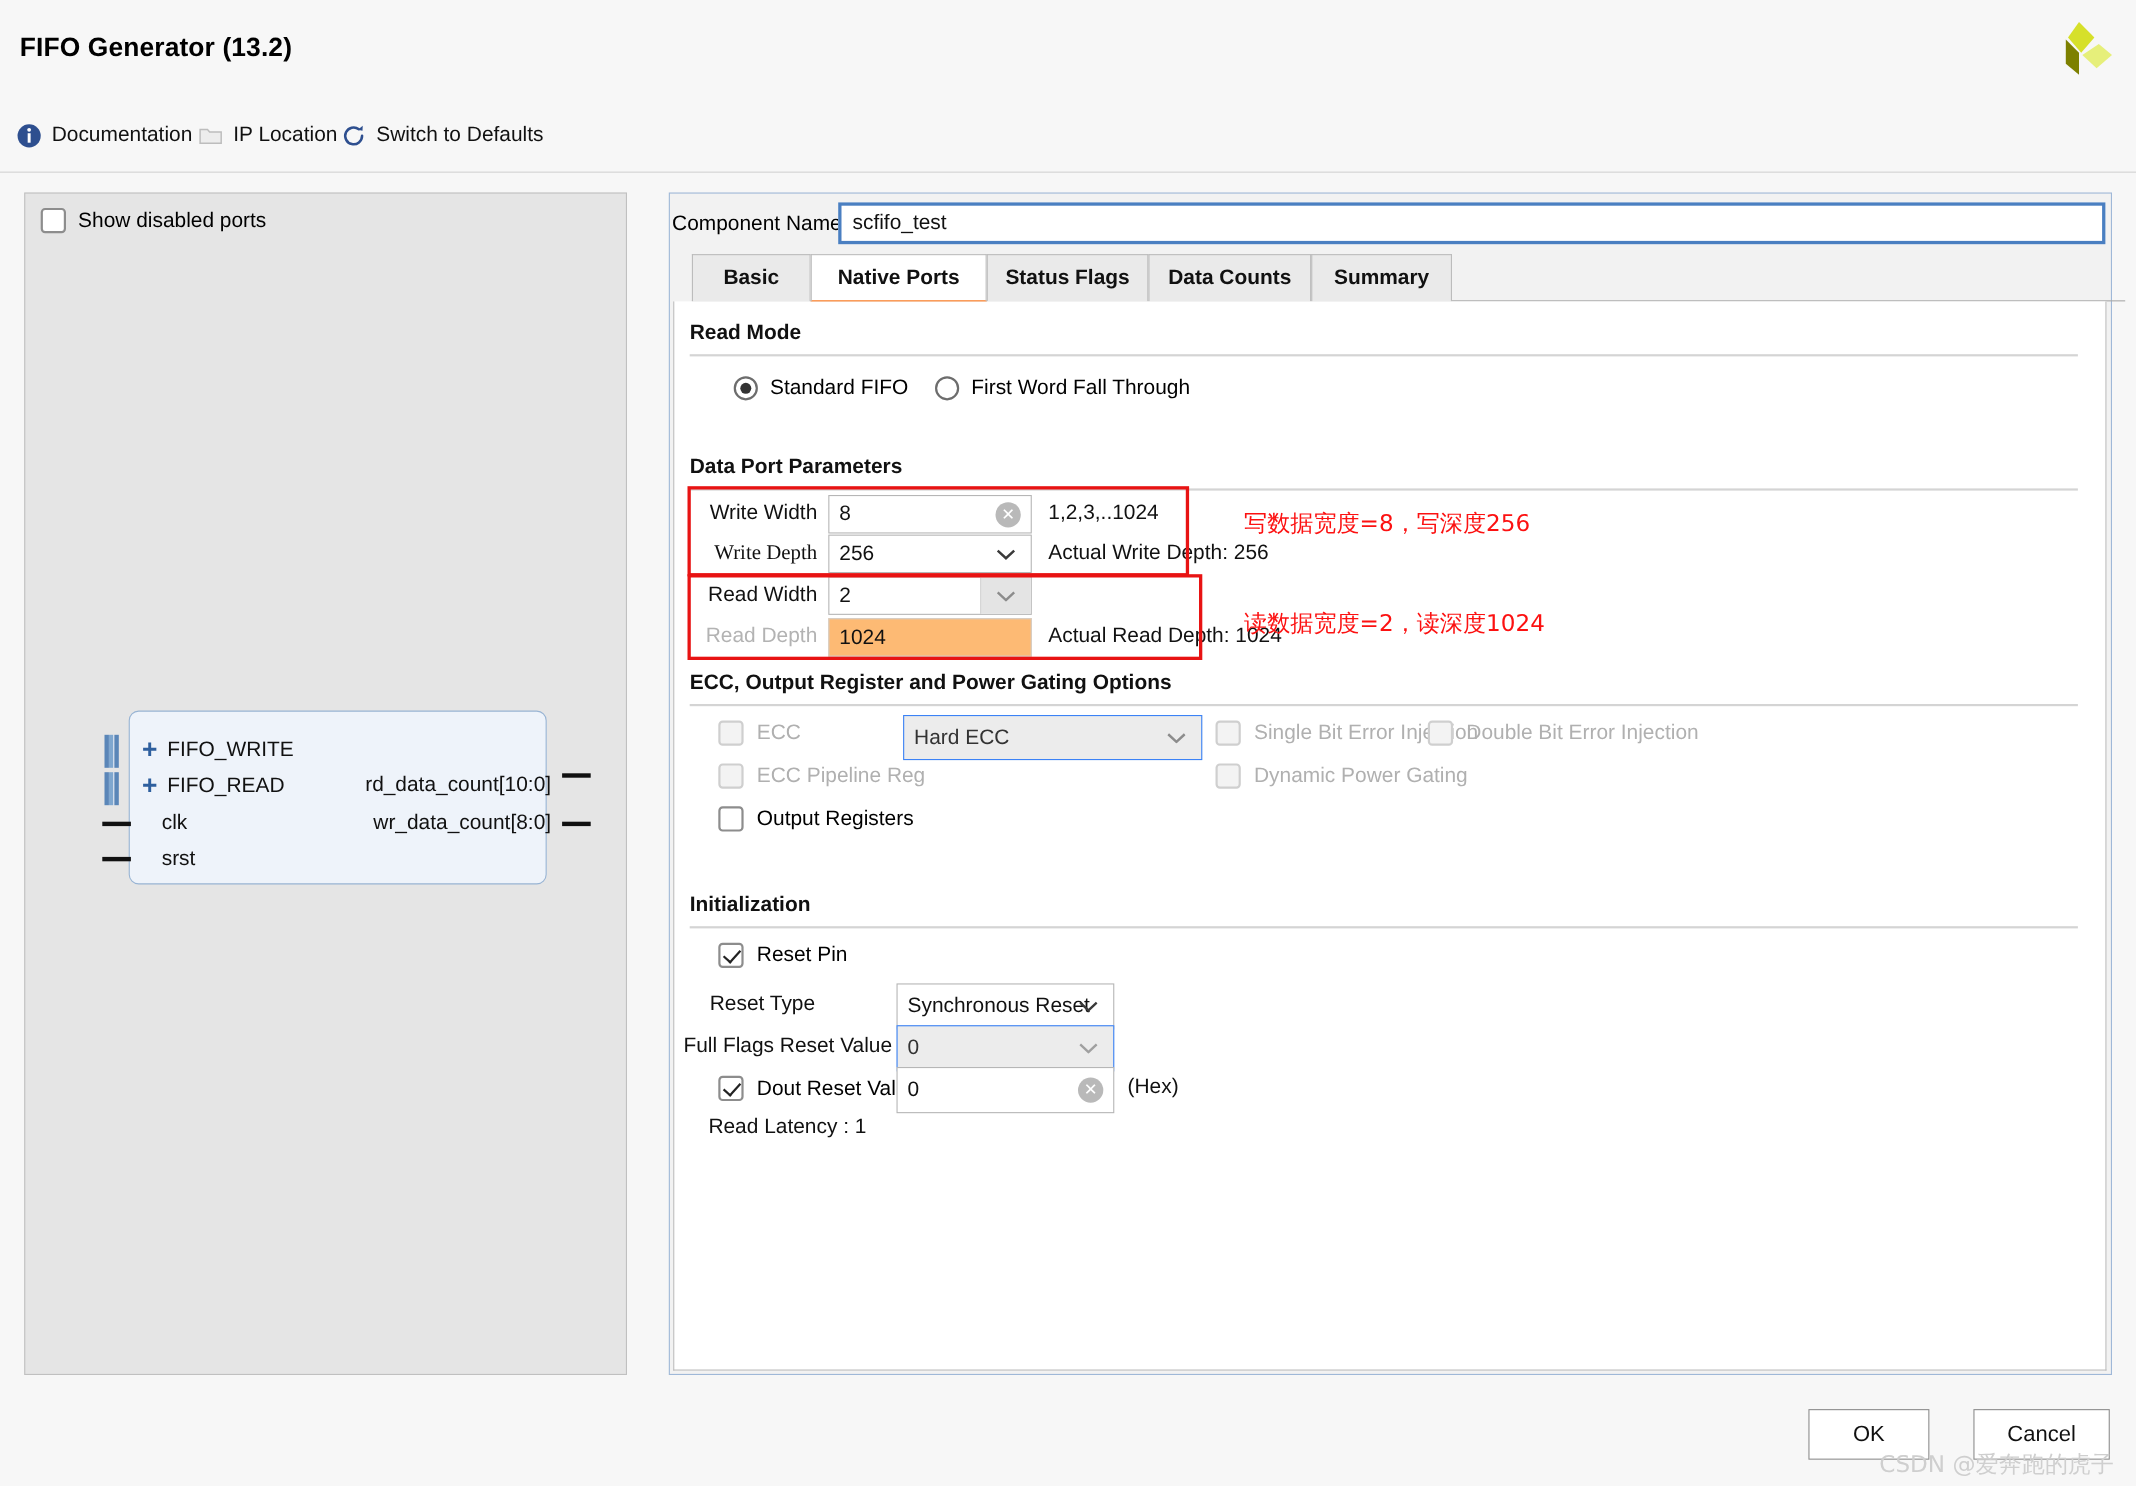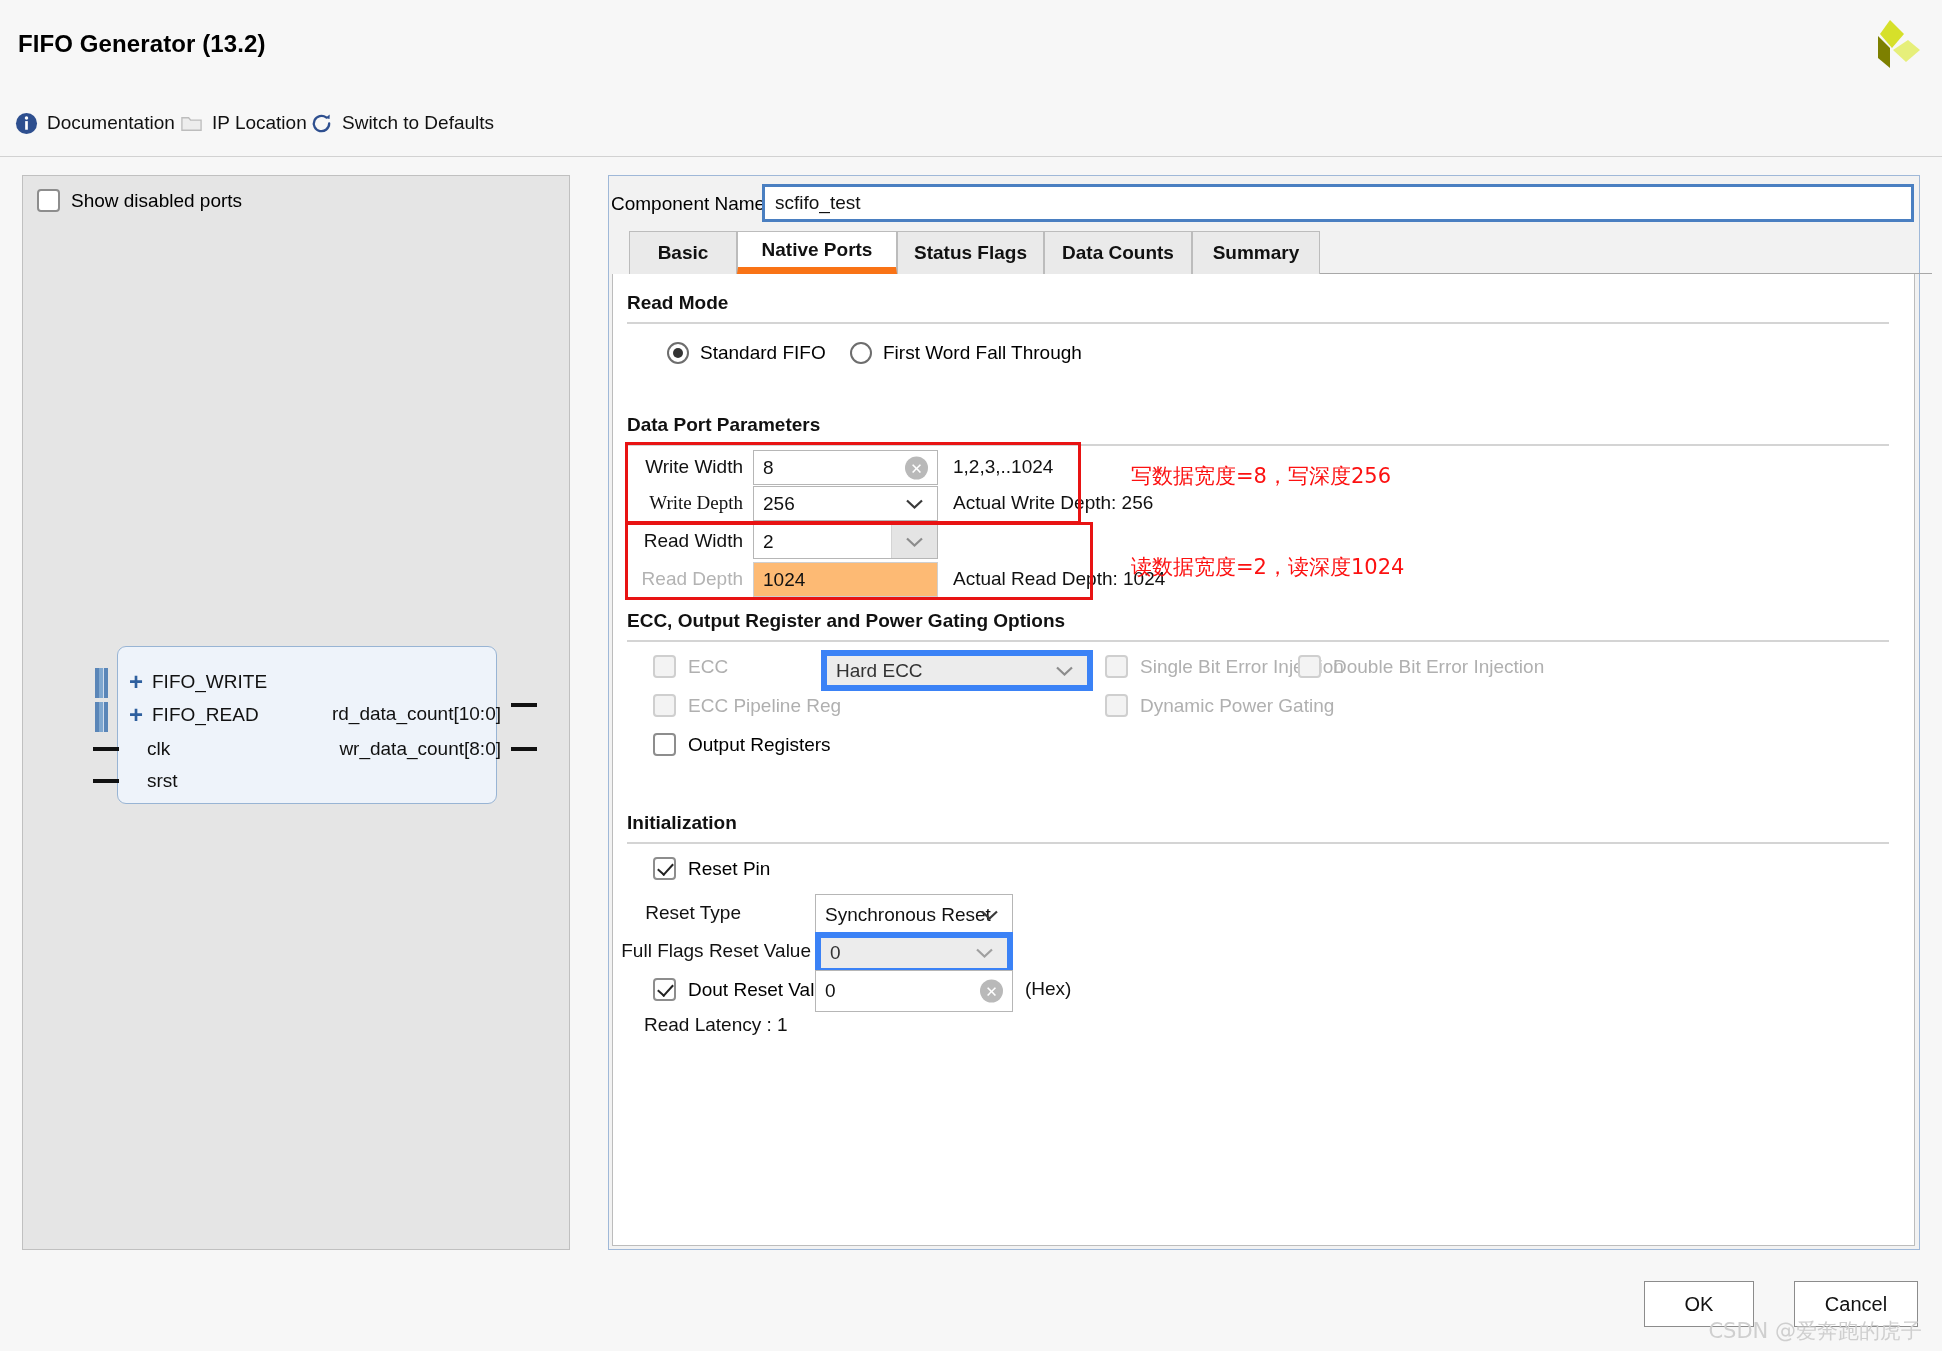--- a/index.html
+++ b/index.html
@@ -111,21 +111,21 @@
   .tab {
     position:absolute; top:0; height:43px;
     display:flex; align-items:center; justify-content:center;
     font-size:19px; font-weight:bold; color:#111;
     background:#eaeaea;
     border-left:1px solid #bcbcbc; border-right:1px solid #bcbcbc;
     border-top:1px solid #bcbcbc;
     cursor:pointer; white-space:nowrap;
     padding:0 16px;
   }
-  .tab.active { background:#fff; border-bottom:7px solid #f97316; z-index:3; }
+  .tab.active { background:#fff; border-bottom:1px solid #f97316; z-index:3; }
 
   #tabcontent {
     position:absolute; left:3px; top:98px; width:1303px; height:972px;
     background:#fff; border:1px solid #bcbcbc; border-top:none;
   }
 
   
   .section-title {
     position:absolute; font-size:19px; font-weight:bold; color:#111;
     white-space:nowrap;
@@ -160,21 +160,21 @@
     width:23px; height:23px; border-radius:50%; background:#b9b9b9;
     color:#fff; font-size:15px; line-height:23px; text-align:center;
     font-family:"Liberation Sans", sans-serif; cursor:pointer;
   }
 
   .combo {
     position:absolute; background:#fff; border:1px solid #b6b6b6;
     font-size:19px; color:#111; display:flex; align-items:center;
     padding-left:9px;
   }
-  .combo.disabled { background:#ececec; border:6px solid #3b82f6; color:#333; }
+  .combo.disabled { background:#ececec; border:1px solid #3b82f6; color:#333; }
   .combo .arrow {
     position:absolute; right:0; top:0; bottom:0; width:46px;
     display:flex; align-items:center; justify-content:center;
   }
   .combo.grayarrow .arrow { background:#e4e4e4; border-left:1px solid #d4d4d4; }
   .chev { width:17px; height:10px; display:block; }
 
   .note { position:absolute; font-size:19px; color:#111; white-space:nowrap; }
 
   .cb-row { position:absolute; display:flex; align-items:center; gap:12px; font-size:19px; white-space:nowrap; }

